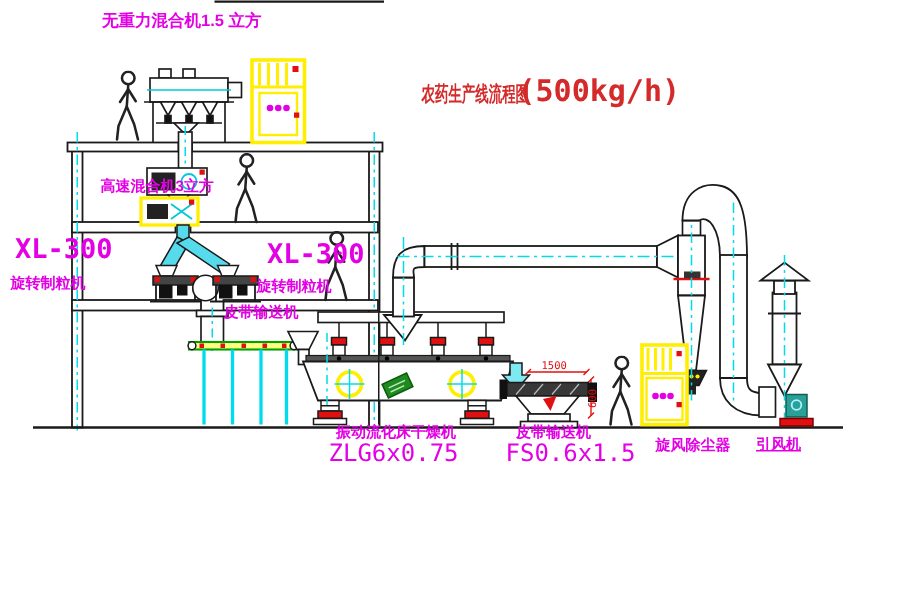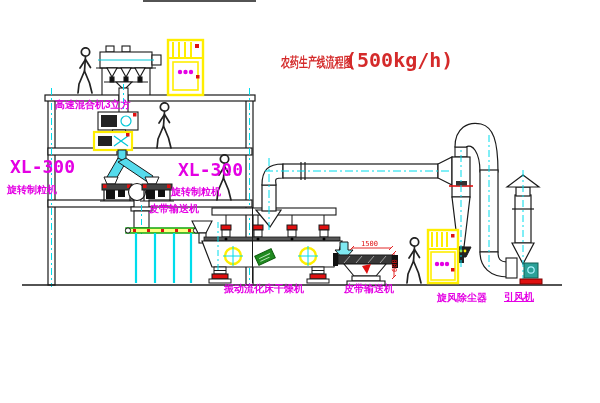--- a/index.html
+++ b/index.html
@@ -318,32 +318,35 @@
   <use href="#person" x="0" y="0" width="25" height="48" transform="translate(153,102)"></use>
   <use href="#person" x="0" y="0" width="25" height="48" transform="translate(213,154)"></use>
   <use href="#person" x="0" y="0" width="25" height="48" transform="translate(403,237)"></use>
 </svg>
 
 <div class="title-wrap">
   <span class="title-cn">农药生产线流程图</span>
   <span class="title-cap">(500kg/h)</span>
 </div>
 
-<div class="lbl sm" style="left:55px;top:100px;">高速混合机3立方</div>
+<div class="lbl sm" style="left:68px;top:9px;font-size:11px;">无重力混合机1.5 立方</div>
+<div class="lbl sm" style="left:55px;top:120px;padding-left:12px;">高速混合机3立方</div>
 
 <div class="lbl model-big" style="left:10px;top:158px;">XL-300</div>
 <div class="lbl sm" style="left:7px;top:185px;">旋转制粒机</div>
 <div class="lbl model-big" style="left:178px;top:161px;">XL-300</div>
 <div class="lbl sm" style="left:171px;top:187px;">旋转制粒机</div>
 
 <div class="lbl sm" style="left:149px;top:204px;text-align:right;">皮带输送机</div>
 
 <div class="lbl sm" style="left:224px;top:284px;text-align:center;">振动流化床干燥机</div>
+<div class="lbl model-mid" style="left:219px;top:294px;">ZLG6x0.75</div>
 
 <div class="lbl sm" style="left:344px;top:284px;">皮带输送机</div>
+<div class="lbl model-mid" style="left:337px;top:294px;">FS0.6x1.5</div>
 
 <div class="lbl sm" style="left:437px;top:293px;">旋风除尘器</div>
 <div class="lbl sm" style="left:504px;top:292px;text-decoration:underline;">引风机</div>
 
 <div class="dim" style="left:361px;top:240px;">1500</div>
 <div class="dim dim-v" style="left:391px;top:272px;">600</div>
 
 </div>
 
 </body></html>

